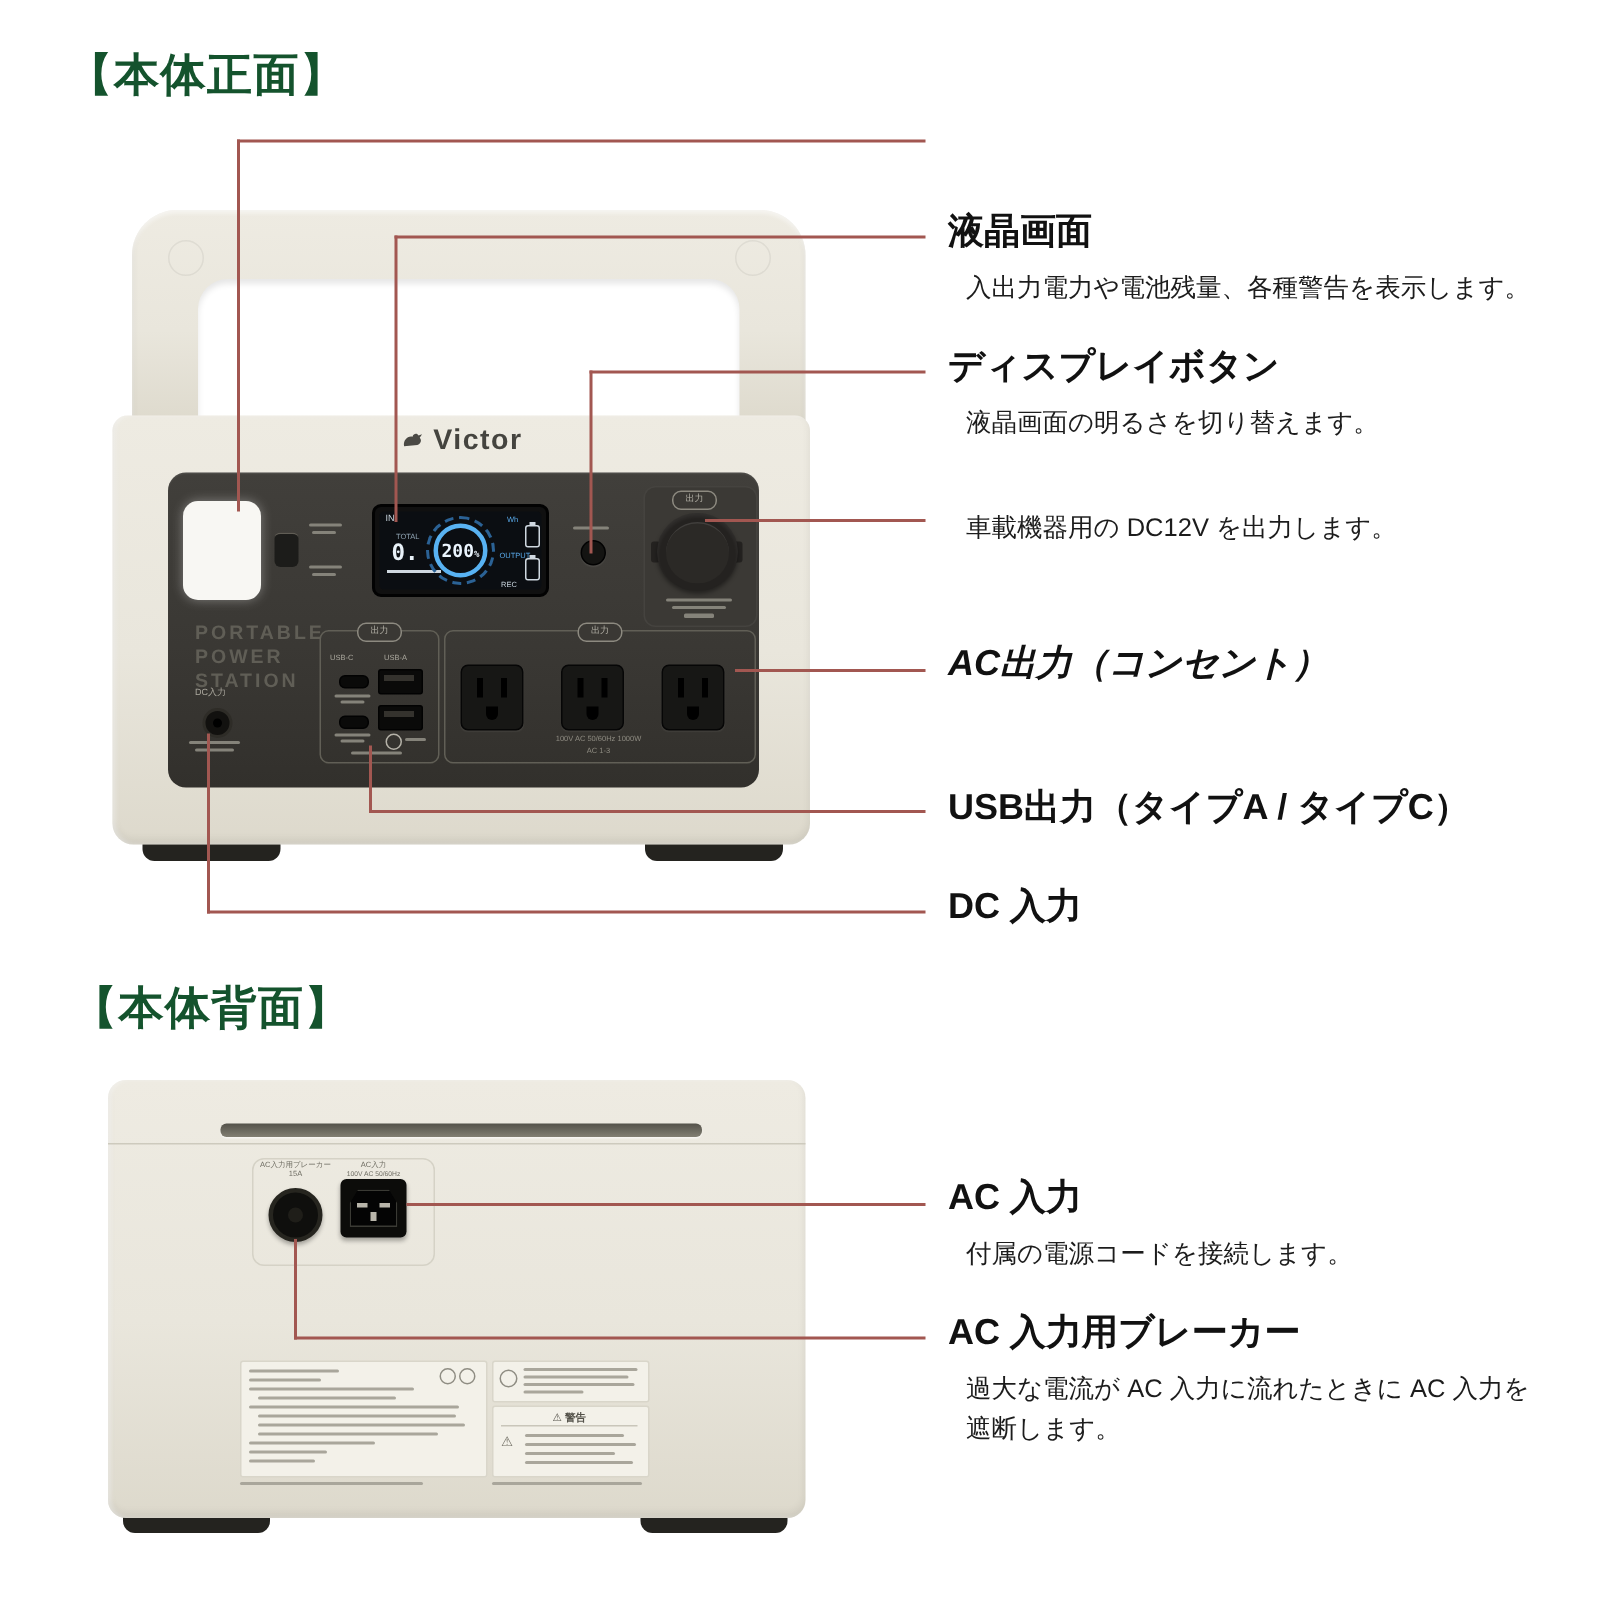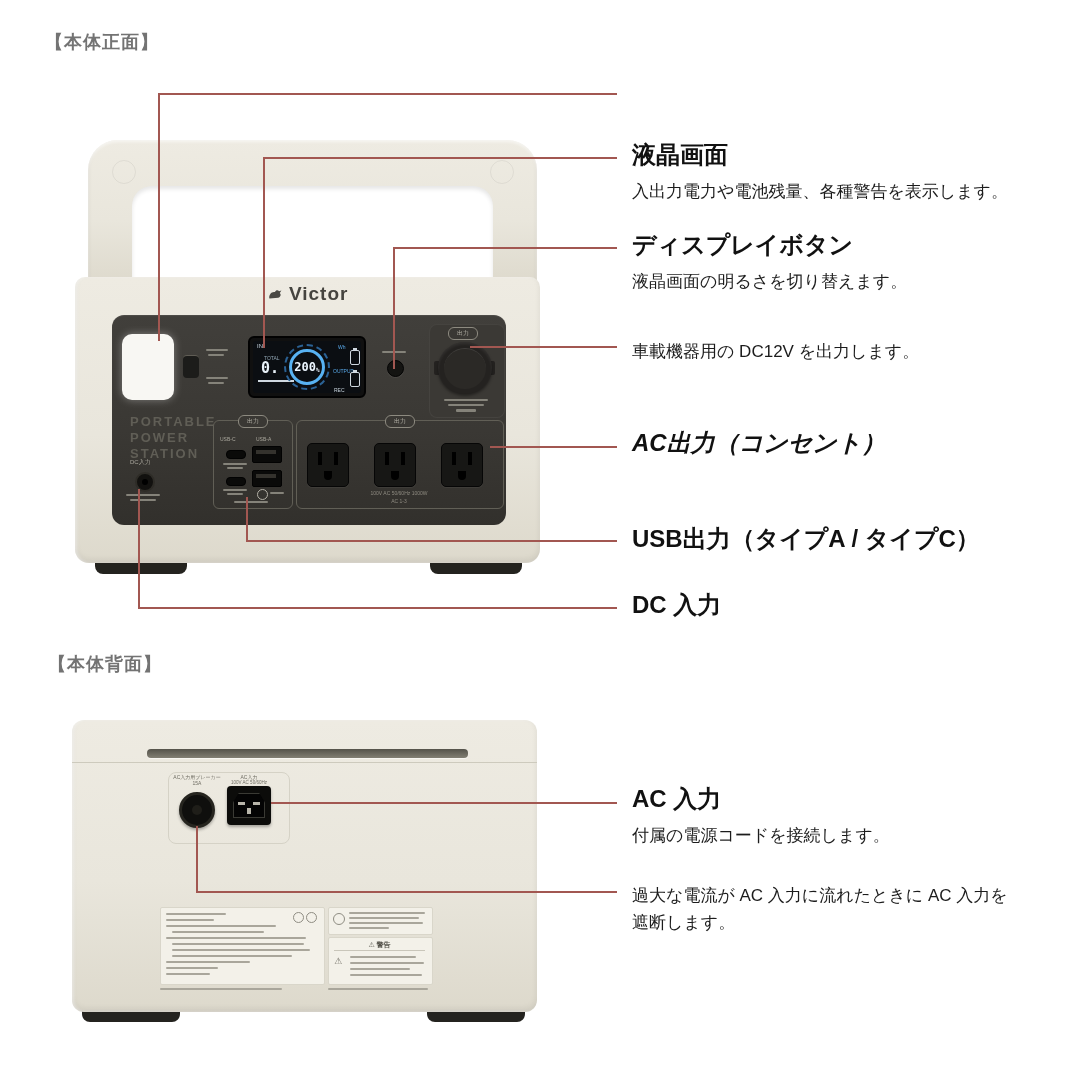--- a/index.html
+++ b/index.html
@@ -1,24 +1,24 @@
 <!DOCTYPE html>
 <html><head>
 <meta charset="utf-8">
 <style>
   html,body{margin:0;padding:0;background:#fff;}
   .page{position:relative;width:1080px;height:1073px;background:#fff;overflow:hidden;
         font-family:"Liberation Sans","DejaVu Sans",sans-serif;color:#111;}
   .abs{position:absolute;}
   
-  .sec-title{position:absolute;font-size:18px;font-weight:700;color:#737373;letter-spacing:1px;}
+  .sec-title{position:absolute;font-size:30px;font-weight:700;color:#14532d;letter-spacing:1px;}
   
   .lbl{position:absolute;left:632px;width:440px;}
   .lbl h3{margin:0;font-size:24px;font-weight:700;line-height:30px;color:#111;}
-  .lbl p{margin:8px 0 0;font-size:17px;line-height:27px;color:#1c1c1c;white-space:pre-line;}
+  .lbl p{margin:8px 12px 0;font-size:17px;line-height:27px;color:#1c1c1c;white-space:pre-line;}
   
   .hline,.vline{position:absolute;background:#a25751;z-index:6;}
   .hline{height:2px;}
   .vline{width:2px;}
   
   .cream{background:linear-gradient(180deg,#eeebe2 0%,#e9e6dc 55%,#ddd9cc 100%);}
   .body-front{position:absolute;left:75px;top:277px;width:465px;height:286px;
       border-radius:10px 10px 14px 14px;box-shadow:inset 0 -3px 6px rgba(0,0,0,.08),inset 2px 0 3px rgba(255,255,255,.5);}
   .handle{position:absolute;left:88px;top:140px;width:449px;height:146px;
       border-radius:30px 30px 6px 6px;box-shadow:inset 0 2px 3px rgba(255,255,255,.6),inset 0 -2px 4px rgba(0,0,0,.10);}
@@ -289,20 +289,21 @@
   <div class="fp-light" style="left:350px;top:974px;width:72px;"></div>
 
   <div class="fp-light" style="left:160px;top:988px;width:122px;"></div>
   <div class="fp-light" style="left:328px;top:988px;width:100px;"></div>
 
   <div class="lbl" style="top:784px;">
     <h3>AC 入力</h3>
     <p>付属の電源コードを接続します。</p>
   </div>
   <div class="lbl" style="top:874px;">
+    <h3>AC 入力用ブレーカー</h3>
     <p>過大な電流が AC 入力に流れたときに AC 入力を
 遮断します。</p>
   </div>
 
   <div class="hline" style="left:158px;top:93px;width:459px;"></div>
   <div class="vline" style="left:158px;top:93px;height:248px;"></div>
 
   <div class="hline" style="left:263px;top:157px;width:354px;"></div>
   <div class="vline" style="left:263px;top:157px;height:191px;"></div>
 

